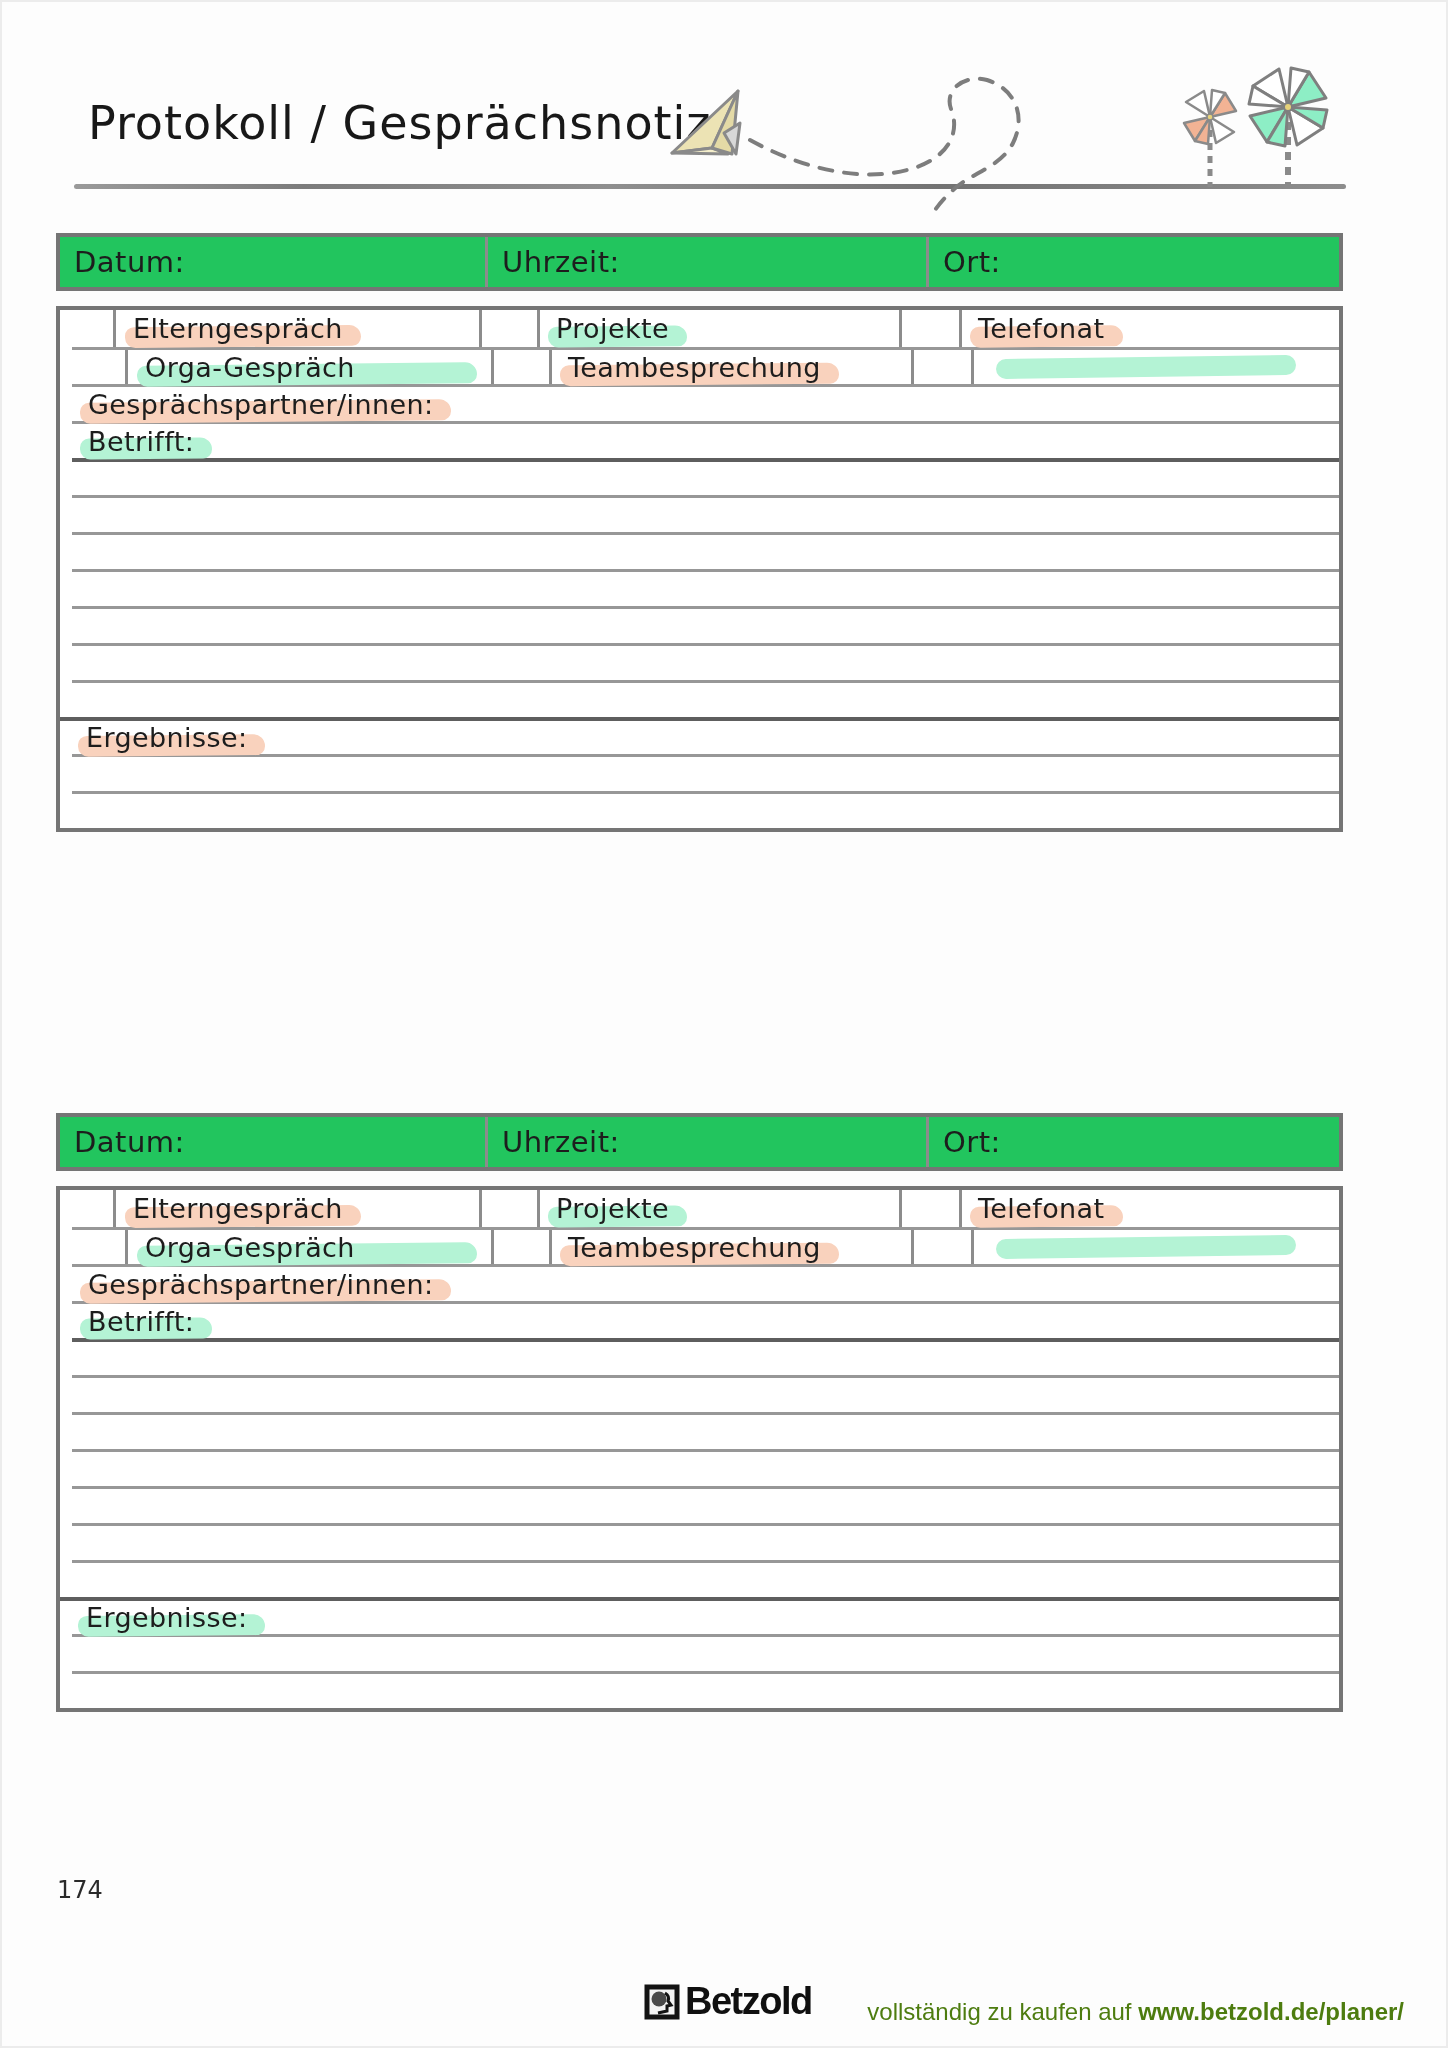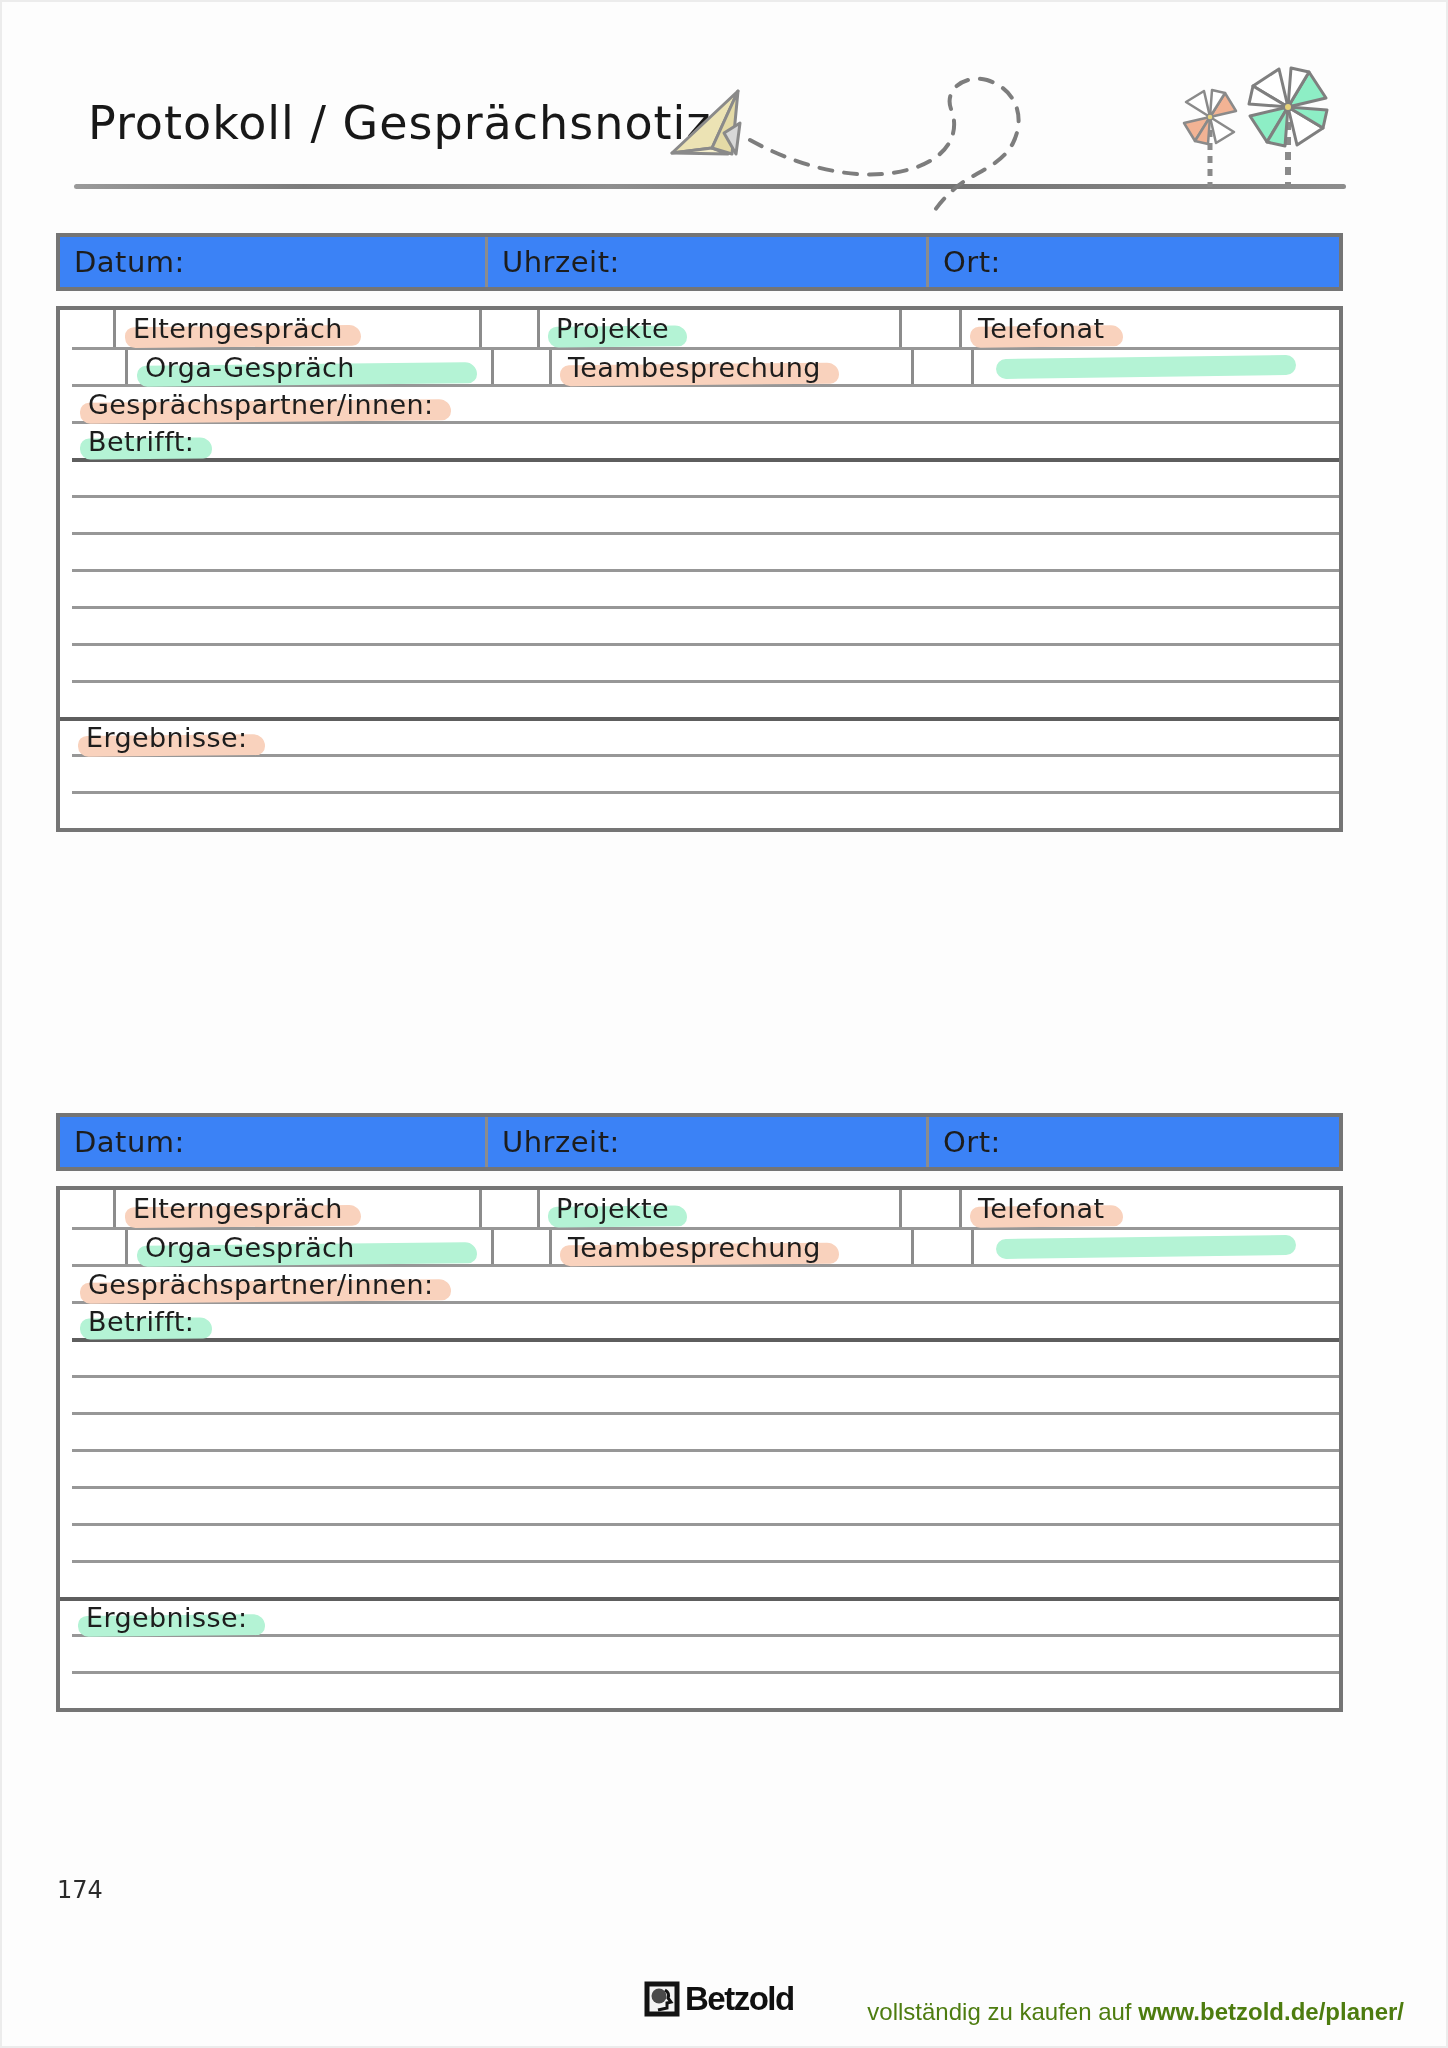--- a/index.html
+++ b/index.html
@@ -17,21 +17,21 @@
   .title-rule{
     position:absolute;left:74px;top:184px;width:1272px;height:5px;border-radius:3px;
     background:linear-gradient(90deg,#9a9a9a,#7c7c7c 18%,#8f8f8f 42%,#737373 68%,#8d8d8d);
   }
   .decor{position:absolute;left:470px;top:55px;pointer-events:none;}
   
   .slot{position:absolute;left:56px;width:1287px;}
   #slot1{top:233px;} #slot2{top:1113px;}
   .hdr-box{
     display:flex;height:58px;box-sizing:border-box;
-    border:4px solid var(--line-outer,#757575);background:#3b82f6;
+    border:4px solid var(--line-outer,#757575);background:#22c55e;
   }
   .hcell{display:flex;align-items:center;box-sizing:border-box;border-right:3px solid var(--line-mid,#8c8c8c);padding-left:14px;}
   .hcell.c1{width:428px;} .hcell.c2{width:441px;} .hcell.c3{flex:1;border-right:none;}
   .hlabel{font-size:29px;letter-spacing:0.5px;}
   .main-box{
     margin-top:15px;box-sizing:border-box;background:#fff;
     border:4px solid var(--line-outer,#757575);
     display:flex;flex-direction:column;
   }
   .row{height:37px;box-sizing:border-box;display:flex;align-items:center;}
@@ -56,21 +56,21 @@
   }
   .hl.peach::after{background:var(--peach,#f9d2bd);}
   .hl.mint::after{background:var(--mint,#b4f3d5);}
   .hl.tail::after{right:-122px;}
   .hl.swoosh{display:inline-block;width:300px;height:20px;margin-left:6px;}
   .hl.swoosh::after{left:0;right:0;top:0;height:20px;border-radius:12px;transform:rotate(-0.8deg);}
   
   .pageno{position:absolute;left:57px;top:1876px;font-size:24px;color:#2a2a2a;}
   .brand{position:absolute;left:644px;top:1980px;display:flex;align-items:center;gap:5px;}
   .brand-name{
-    font-family:"Liberation Sans",sans-serif;font-weight:700;font-size:33px;
+    font-family:"Liberation Sans",sans-serif;font-weight:700;font-size:38px;
     letter-spacing:-1.5px;color:#101010;
   }
   .buy{
     position:absolute;right:44px;top:1998px;font-family:"Liberation Sans",sans-serif;
     font-size:24px;color:#4d7c0f;white-space:nowrap;
   }
   .buy b{font-weight:700;}
 </style>
 </head>
 <body>

